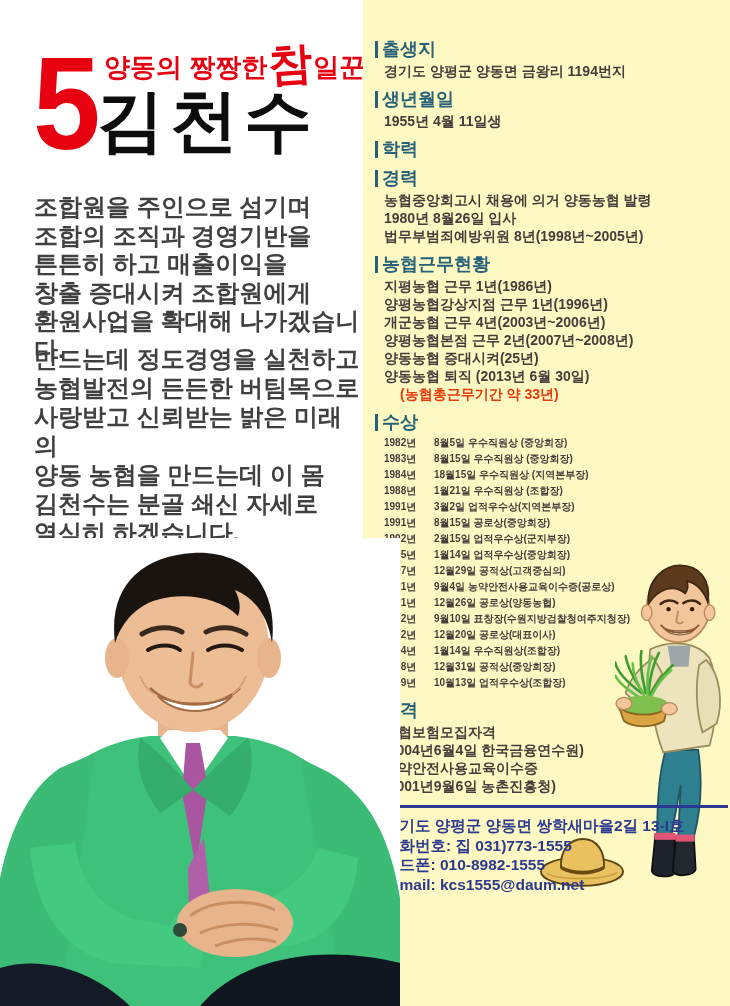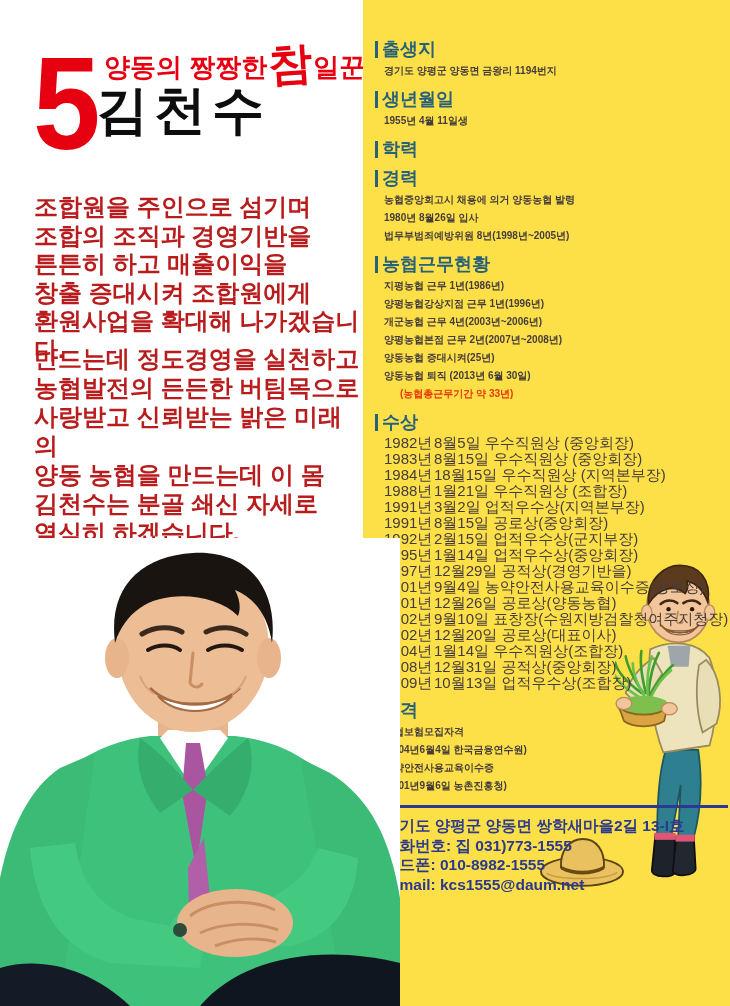--- a/index.html
+++ b/index.html
@@ -19,45 +19,45 @@
   .tagline{
     position:absolute;left:104px;top:46px;width:260px;
     color:#E7000F;font-weight:800;font-size:26px;line-height:30px;white-space:nowrap;
   }
   .tagline .emph{
     font-size:44px;font-weight:900;display:inline-block;
     transform:rotate(-4deg) translateY(3px);margin:0 1px;
   }
   .cand-name{
     position:absolute;left:96px;top:76px;
-    font-size:52px;font-weight:900;color:#0d0d0d;letter-spacing:6px;white-space:nowrap;
-  }
-  .pledge{position:absolute;left:34px;color:#b91c1c;font-weight:800;
+    font-size:68px;font-weight:900;color:#0d0d0d;letter-spacing:6px;white-space:nowrap;
+  }
+  .pledge{position:absolute;left:34px;color:#404040;font-weight:800;
     font-size:24px;line-height:28.5px;}
   .pledge.p1{top:193px;}
   .pledge.p2{top:344px;line-height:29px;}
   .photo-wrap{position:absolute;left:0;bottom:0;width:400px;height:468px;z-index:5;}
   
   .right-panel{
     position:absolute;left:363px;top:0;width:367px;height:100%;
-    background:#fde047;
+    background:#fef9c3;
   }
   .panel-inner{position:relative;z-index:3;padding:40px 0 0 12px;}
   .sec{margin-bottom:10px;}
   .sec-title{
     color:#26607A;font-weight:900;font-size:18px;line-height:19px;margin-bottom:3px;
     display:flex;align-items:center;
   }
   .sec-bar{display:inline-block;width:3px;height:17px;background:#26607A;margin-right:4px;}
   .sec-lines{padding-left:9px;}
-  .line{color:#453C3C;font-weight:800;font-size:10px;line-height:18px;white-space:nowrap;}
+  .line{color:#453C3C;font-weight:800;font-size:14px;line-height:18px;white-space:nowrap;}
   .line.red{color:#E8380C;margin-left:16px;}
   
   .awards .sec-lines{padding-left:9px;}
-  .award-row{display:flex;color:#453C3C;font-weight:400;font-size:15px;line-height:16px;white-space:nowrap;}
+  .award-row{display:flex;color:#453C3C;font-weight:700;font-size:10px;line-height:16px;white-space:nowrap;}
   .award-year{width:50px;flex:0 0 50px;}
   .award-detail{}
   
   .divider{height:3px;background:#2B3990;margin:10px 2px 8px 0;}
   .contact{padding-left:9px;position:relative;z-index:6;}
   .contact .cline{color:#2B3990;font-weight:800;font-size:15.5px;line-height:19.5px;white-space:nowrap;}
   
   .caricature{position:absolute;right:1px;top:562px;width:114px;height:332px;z-index:2;}
   .hat{position:absolute;left:176px;top:828px;width:86px;height:62px;z-index:2;}
 </style>
@@ -300,21 +300,21 @@
     <span class="award-detail">2월15일 업적우수상(군지부장)</span>
   </div>
 
   <div class="award-row">
     <span class="award-year">1995년</span>
     <span class="award-detail">1월14일 업적우수상(중앙회장)</span>
   </div>
 
   <div class="award-row">
     <span class="award-year">1997년</span>
-    <span class="award-detail">12월29일 공적상(경영기반을)</span>
+    <span class="award-detail">12월29일 공적상(고객중심의)</span>
   </div>
 
   <div class="award-row">
     <span class="award-year">2001년</span>
     <span class="award-detail">9월4일 농약안전사용교육이수증(공로상)</span>
   </div>
 
   <div class="award-row">
     <span class="award-year">2001년</span>
     <span class="award-detail">12월26일 공로상(양동농협)</span>

